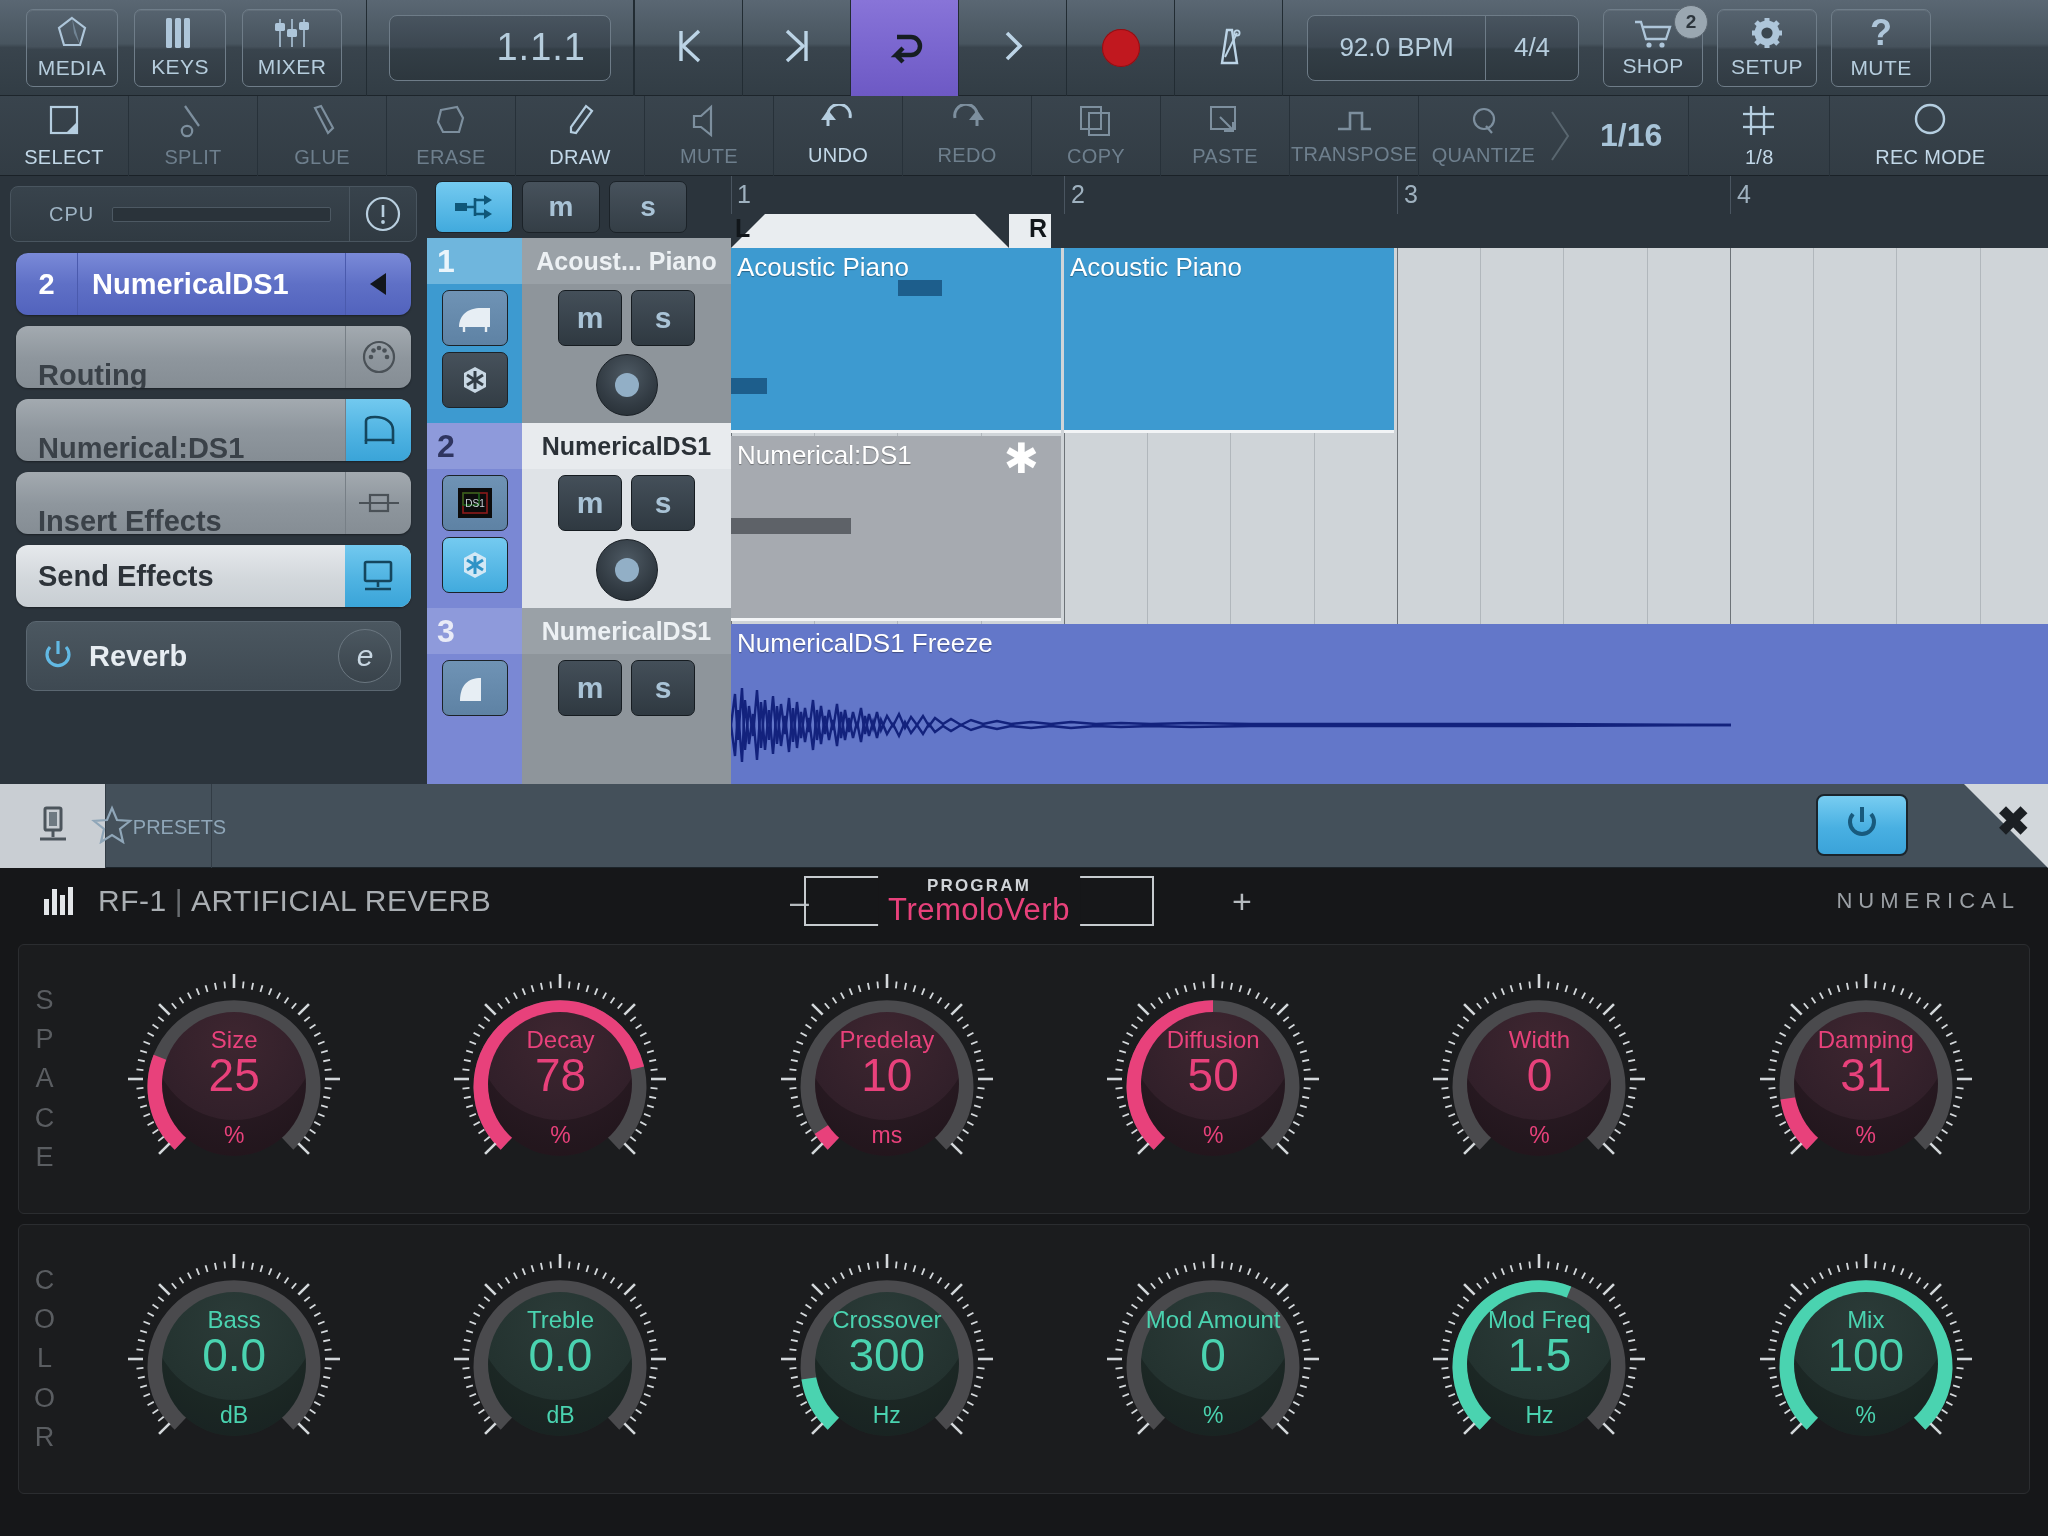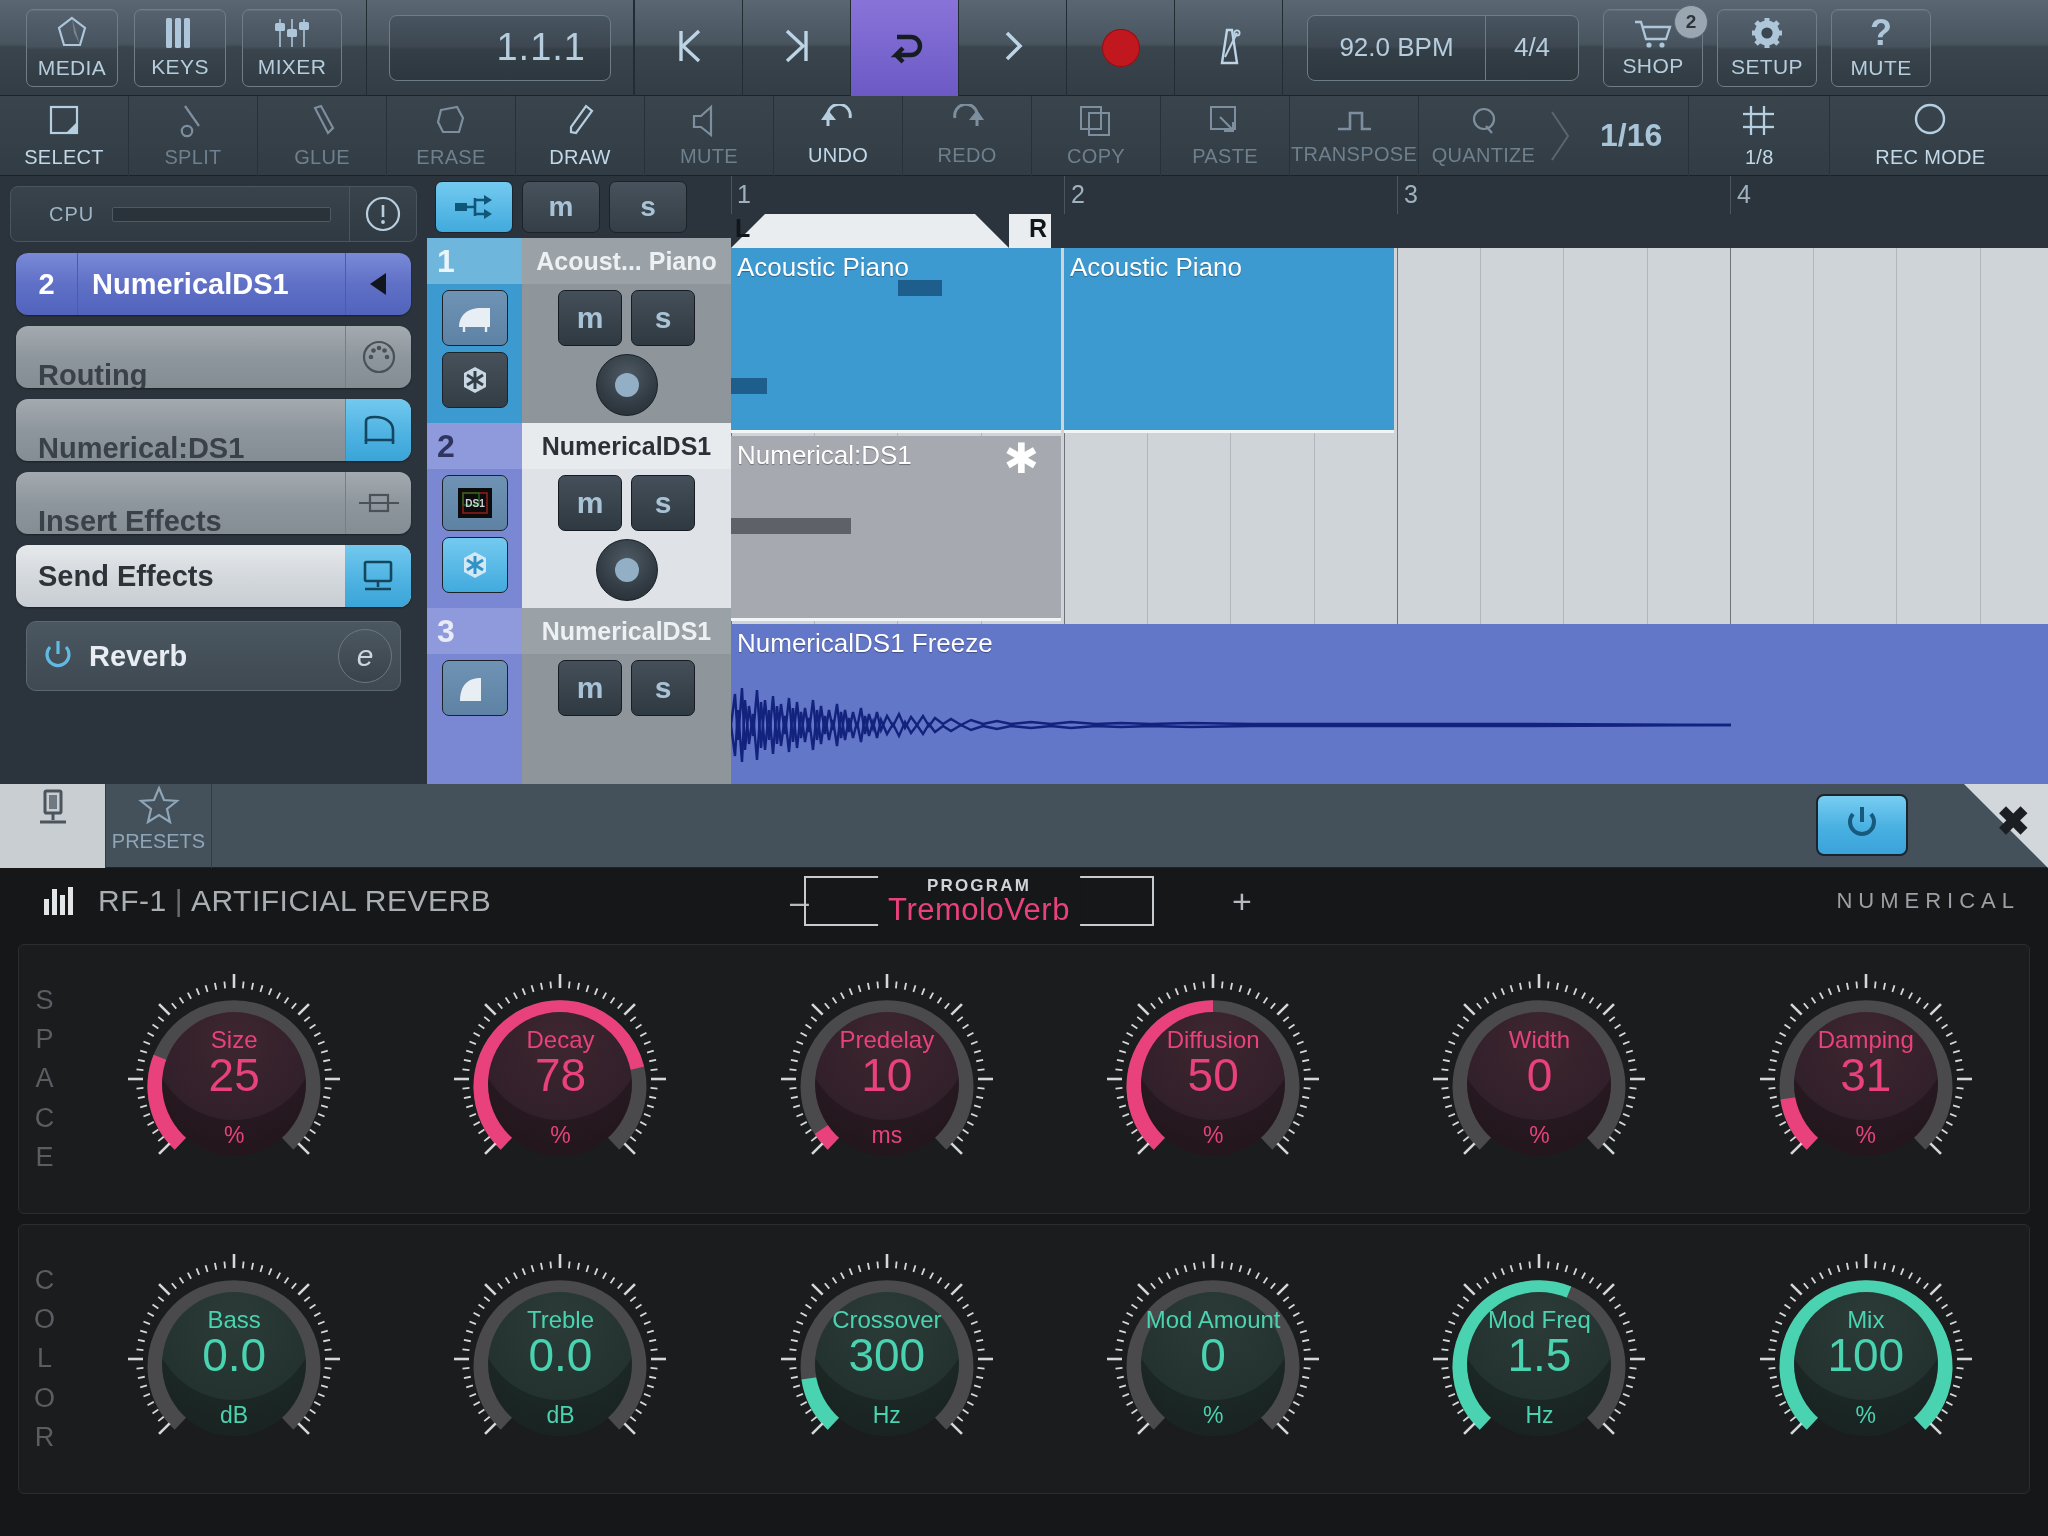--- a/index.html
+++ b/index.html
@@ -158,21 +158,21 @@
            font-size:30px; font-weight:bold; display:flex;align-items:center;justify-content:center;}
   .knobrow { display:flex; justify-content:center; padding-top:8px; }
   .smallknob { width:62px; height:62px; border-radius:50%;
                background:radial-gradient(circle at 50% 35%, #4e5a64 0%, #323b43 60%, #222a30 100%);
                border:1px solid #1a2026; display:flex; align-items:center; justify-content:center;}
   .smallknob i { width:24px; height:24px; border-radius:50%; background:#92afc6; display:block;}
   .iconbtn { width:66px; height:56px; border-radius:7px; border:1px solid #1b2228;
              background:linear-gradient(180deg,#46515b,#333d45);
              display:flex;align-items:center;justify-content:center; margin-top:6px;}
   .iconbtn.on { background:linear-gradient(180deg,#74caf0,#41aadd);}
-  .iconbtn.sel { background:linear-gradient(180deg,#6f93b5,#5e82a4);font-weight:bold;}
+  .iconbtn.sel { background:linear-gradient(180deg,#6f93b5,#5e82a4);}
 
   .trk1 .lane { background:#3d9ad0; }
   .trk1 .lane .idx { background:#6fb6dd; color:#eaf5fb; }
   .trk1 .body { background:#8e959b; }
   .trk1 .body .name { background:#9aa1a7; color:#edf1f4; }
   .trk2 .lane { background:#7a88d4; }
   .trk2 .lane .idx { background:#8e9adb; color:#2f3560; }
   .trk2 .body { background:#dfe3e7; }
   .trk2 .body .name { background:#e8ebee; color:#2b3137; }
   .trk3 .lane { background:#7a88d4; }
@@ -211,22 +211,22 @@
   .freezestar { position:absolute; color:#fff; font-size:42px; line-height:1; }
 
   
   .plugin { position:absolute; left:0; top:784px; width:2048px; height:752px; }
   .plug-tabs {
     height:84px; background:linear-gradient(180deg,#4d5a65 0%,#46525c 48%,#3b454e 52%,#36404８ 100%);
     background-color:#44505a;
     display:flex; align-items:flex-start; position:relative;
     border-bottom:1px solid #1c242a;
   }
-  .ptab { width:106px; height:84px; display:flex; flex-direction:column;
-          align-items:center; border-right:1px solid #323c45;}
+  .ptab { width:106px; height:84px; display:flex; flex-direction:row;
+          align-items:center; justify-content:center; border-right:1px solid #323c45;}
   .ptab.active { background:#c9ced3; }
   .ptab .plbl { font-size:20px; color:#8fa6b8; margin-top:2px; }
   .powerbtn { position:absolute; right:140px; top:10px; width:92px; height:62px;
               border-radius:8px; border:2px solid #1b242b;
               background:linear-gradient(180deg,#78cdf1 0%,#49b0e2 55%,#3aa3d9 100%);
               display:flex;align-items:center;justify-content:center;}
   .closebtn { position:absolute; right:0; top:0; width:124px; height:84px; }
   .closebtn .tri { position:absolute; right:0; top:0; width:0; height:0;
      border-top:84px solid #d2d7db; border-left:84px solid transparent;}
   .closebtn .x { position:absolute; right:18px; top:14px; color:#1b1f23;

